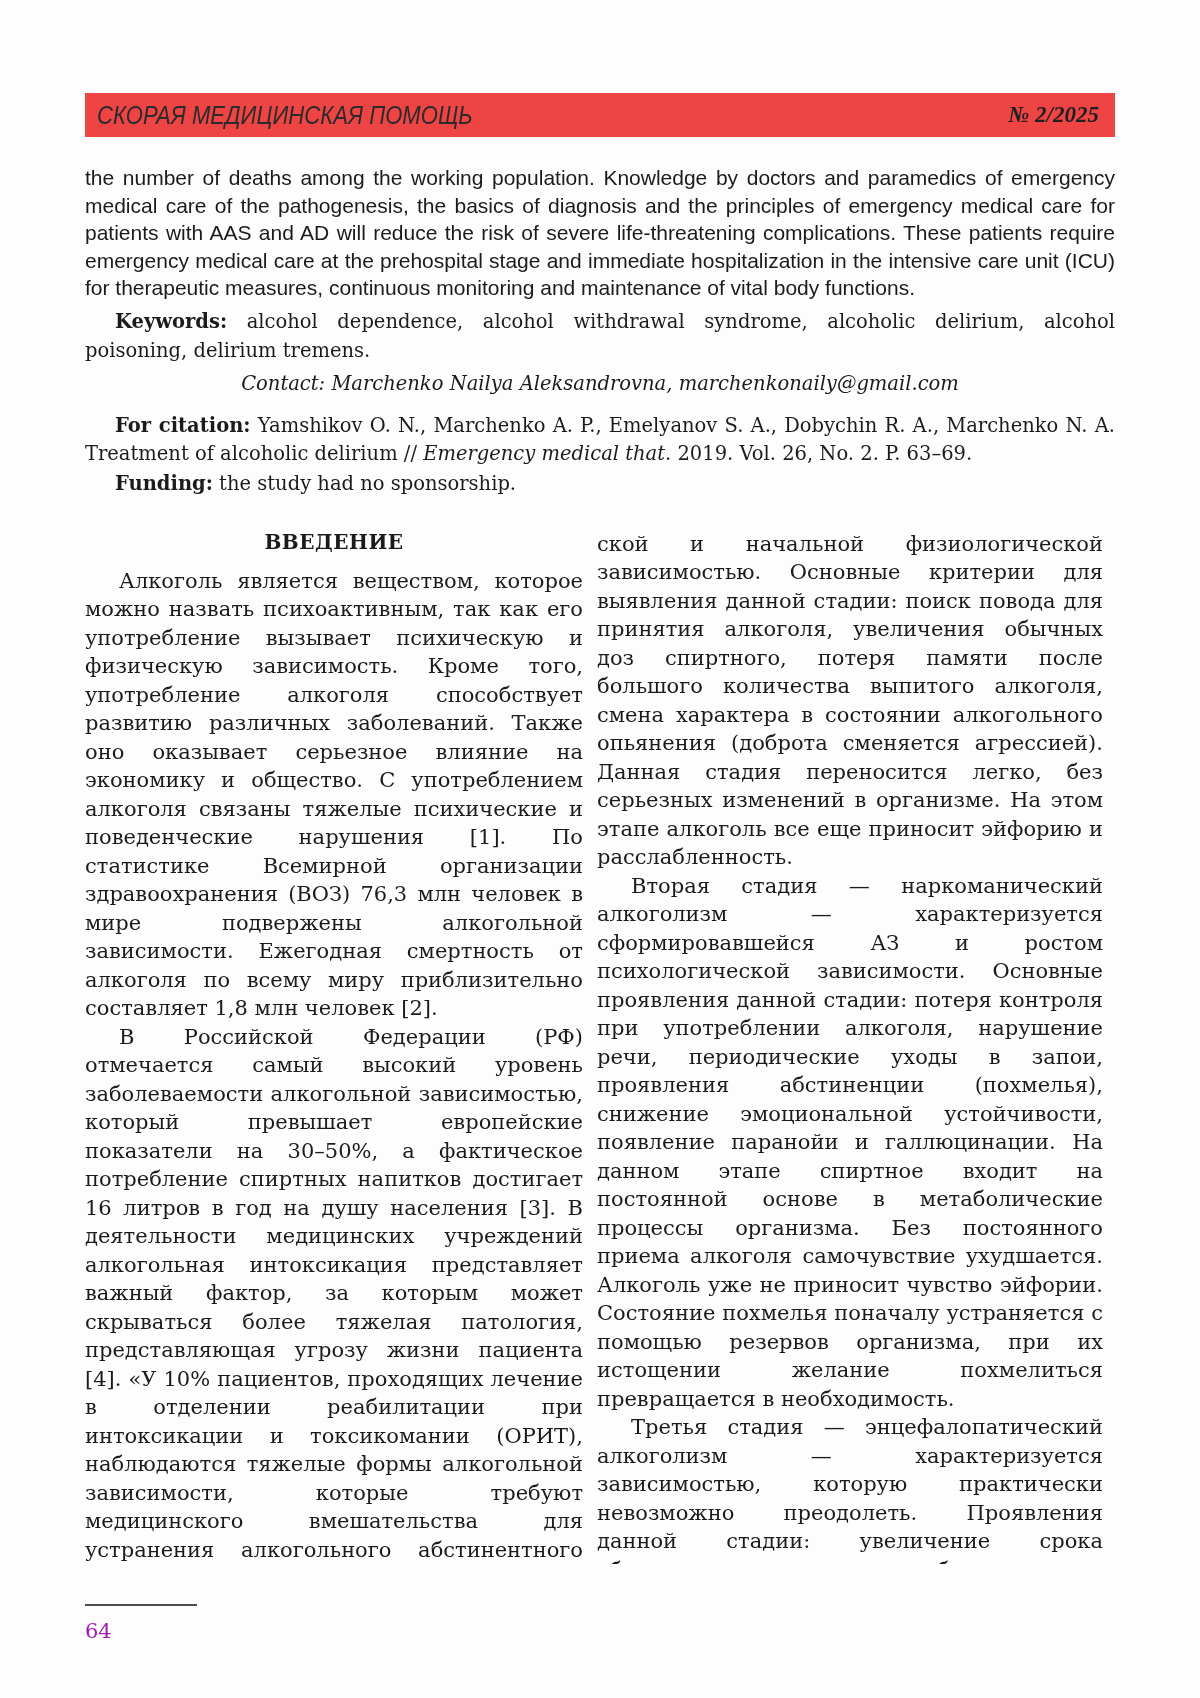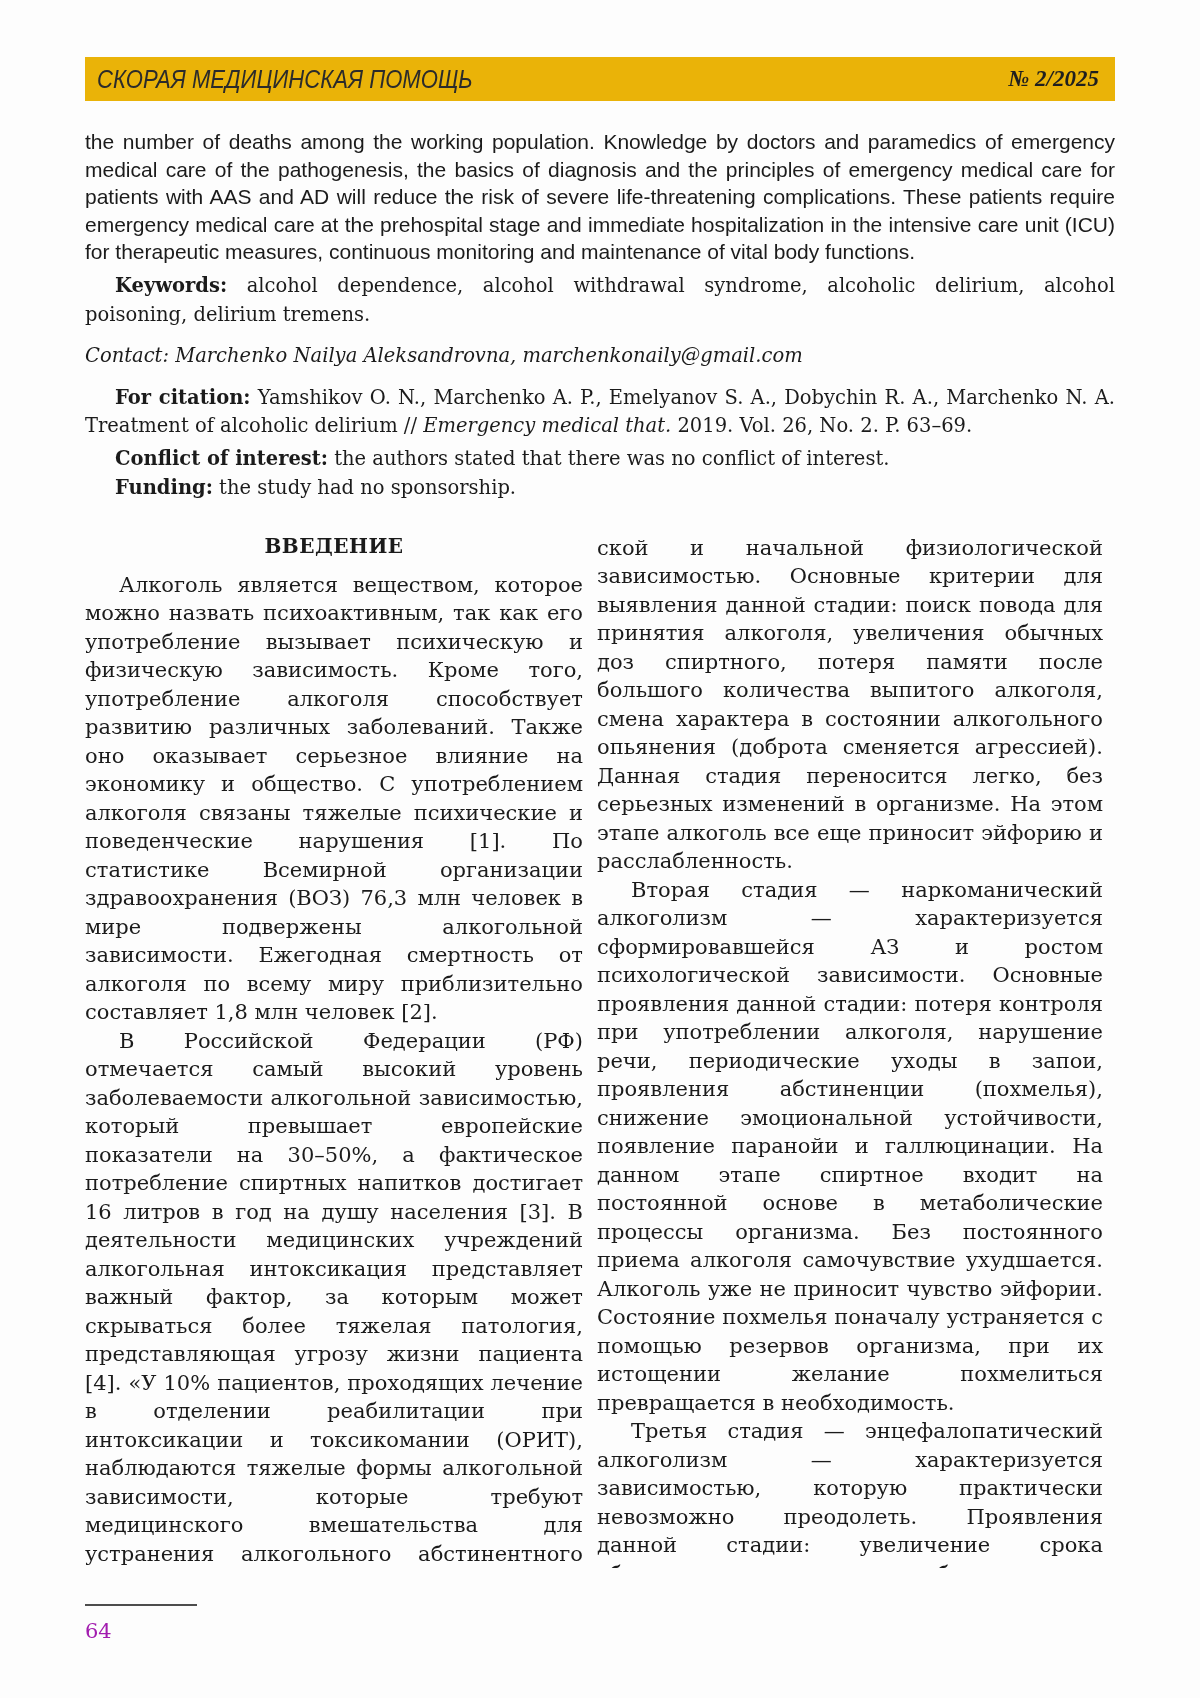--- a/index.html
+++ b/index.html
@@ -10,26 +10,27 @@
     color: #1b1b1b;
     position: relative;
     font-family: "DejaVu Serif", serif;
     overflow: hidden;
   }
   .content { margin: 0 85px; padding-top: 57px; }
 
   
   .journal-bar {
     height: 44px;
-    background: #eab308;
+    background: #ef4444;
     display: flex;
     justify-content: space-between;
     align-items: center;
     padding: 0 16px 0 12px;
     box-sizing: border-box;
+    margin-top: 36px;
   }
   .journal-name {
     display: inline-block;
     font-family: "Liberation Sans", sans-serif;
     font-style: italic;
     font-size: 26px;
     color: #2b2b2b;
     transform: scaleX(0.85);
     transform-origin: left center;
     white-space: nowrap;
@@ -55,24 +56,24 @@
   
   .meta {
     margin: 0;
     font-size: 19.5px;
     line-height: 29px;
     text-align: justify;
     text-indent: 30px;
   }
   .keywords { margin-top: 5px; }
   .contact-line {
-    margin: 12px 0 0;
+    margin: 4px 0 0;
     font-size: 19.5px;
     line-height: 29px;
-    text-align: left;
+    text-align: center;
     font-style: italic;
     text-indent: 0;
   }
   .citation { margin-top: 14px; line-height: 28.5px; }
   .conflict { margin-top: 3px; }
   .meta b { font-weight: bold; }
 
   
   .columns {
     display: flex;
@@ -119,21 +120,20 @@
   </header>
 
   <p class="abstract">the number of deaths among the working population. Knowledge by doctors and paramedics of emergency medical care of the pathogenesis, the basics of diagnosis and the principles of emergency medical care for patients with AAS and AD will reduce the risk of severe life-threatening complications. These patients require emergency medical care at the prehospital stage and immediate hospitalization in the intensive care unit (ICU) for therapeutic measures, continuous monitoring and maintenance of vital body functions.</p>
 
   <p class="meta keywords"><b>Keywords:</b><span> alcohol dependence, alcohol withdrawal syndrome, alcoholic delirium, alcohol poisoning, delirium tremens.</span></p>
 
   <p class="contact-line">Contact: Marchenko Nailya Aleksandrovna, marchenkonaily@gmail.com</p>
 
   <p class="meta citation"><b>For citation:</b><span> Yamshikov O. N., Marchenko A. P., Emelyanov S. A., Dobychin R. A., Marchenko N. A. Treatment of alcoholic delirium // </span><i>Emergency medical that.</i><span> 2019. Vol. 26, No. 2. P. 63–69.</span></p>
 
-  <p class="meta conflict"><b>Conflict of interest:</b><span> the authors stated that there was no conflict of interest.</span></p>
 
   <p class="meta funding"><b>Funding:</b><span> the study had no sponsorship.</span></p>
 
   <section class="columns">
     <div class="col col-left">
       <h2 class="intro-heading">ВВЕДЕНИЕ</h2>
       <p class="body-para">Алкоголь является веществом, которое можно назвать психоактивным, так как его употребление вызывает психическую и физическую зависимость. Кроме того, употребление алкоголя способствует развитию различных заболеваний. Также оно оказывает серьезное влияние на экономику и общество. С употреблением алкоголя связаны тяжелые психические и поведенческие нарушения [1]. По статистике Всемирной организации здравоохранения (ВОЗ) 76,3 млн человек в мире подвержены алкогольной зависимости. Ежегодная смертность от алкоголя по всему миру приблизительно составляет 1,8 млн человек [2].</p>
       <p class="body-para">В Российской Федерации (РФ) отмечается самый высокий уровень заболеваемости алкогольной зависимостью, который превышает европейские показатели на 30–50%, а фактическое потребление спиртных напитков достигает 16 литров в год на душу населения [3]. В деятельности медицинских учреждений алкогольная интоксикация представляет важный фактор, за которым может скрываться более тяжелая патология, представляющая угрозу жизни пациента [4]. «У 10% пациентов, проходящих лечение в отделении реабилитации при интоксикации и токсикомании (ОРИТ), наблюдаются тяжелые формы алкогольной зависимости, которые требуют медицинского вмешательства для устранения алкогольного абстинентного синдрома» [5–7].</p>
       <p class="body-para">Выделяют три этапа (стадии) алкогольной зависимости (АЗ). Средняя продолжительность каждой стадии составляет десять лет.</p>
 

